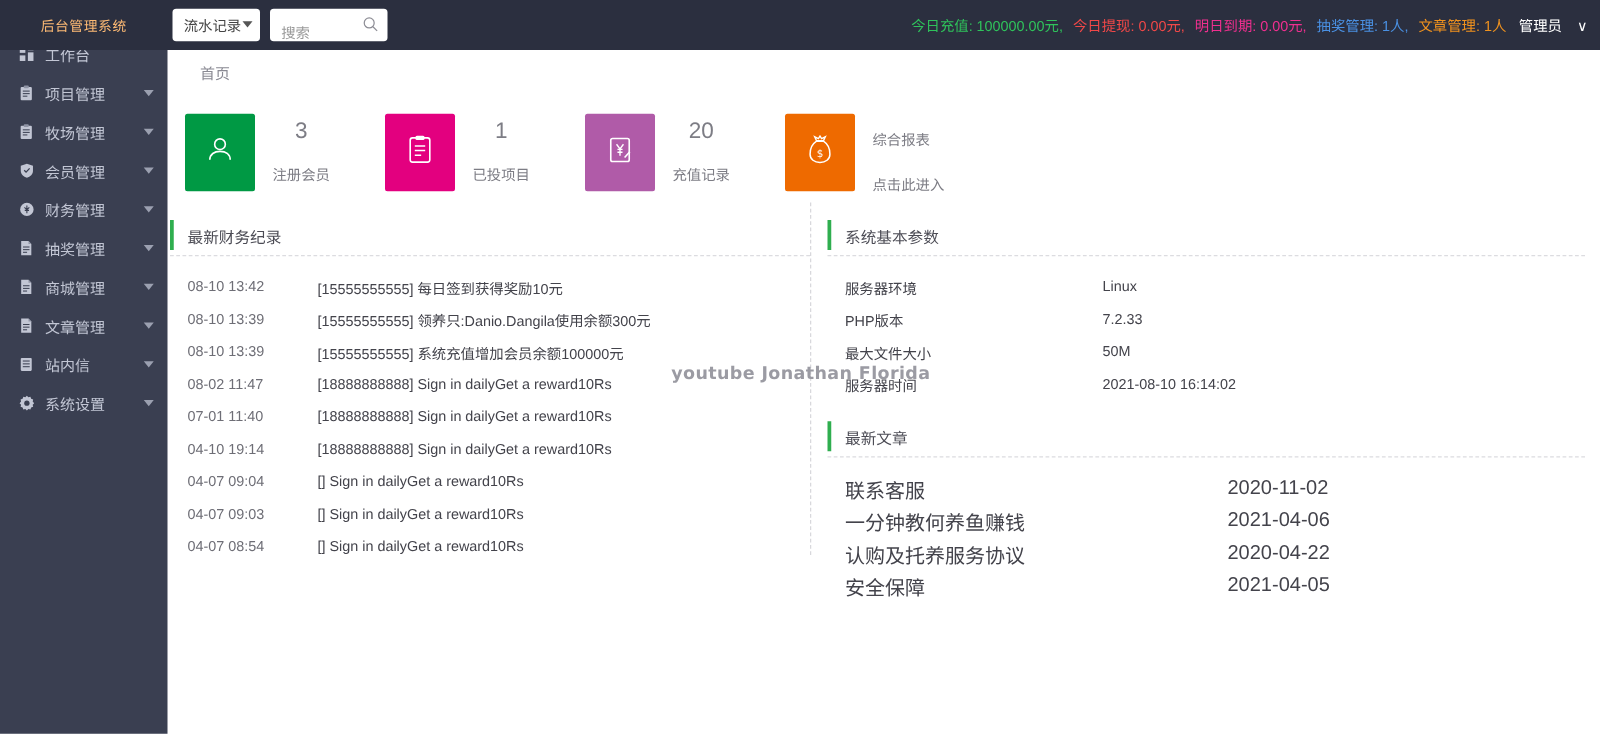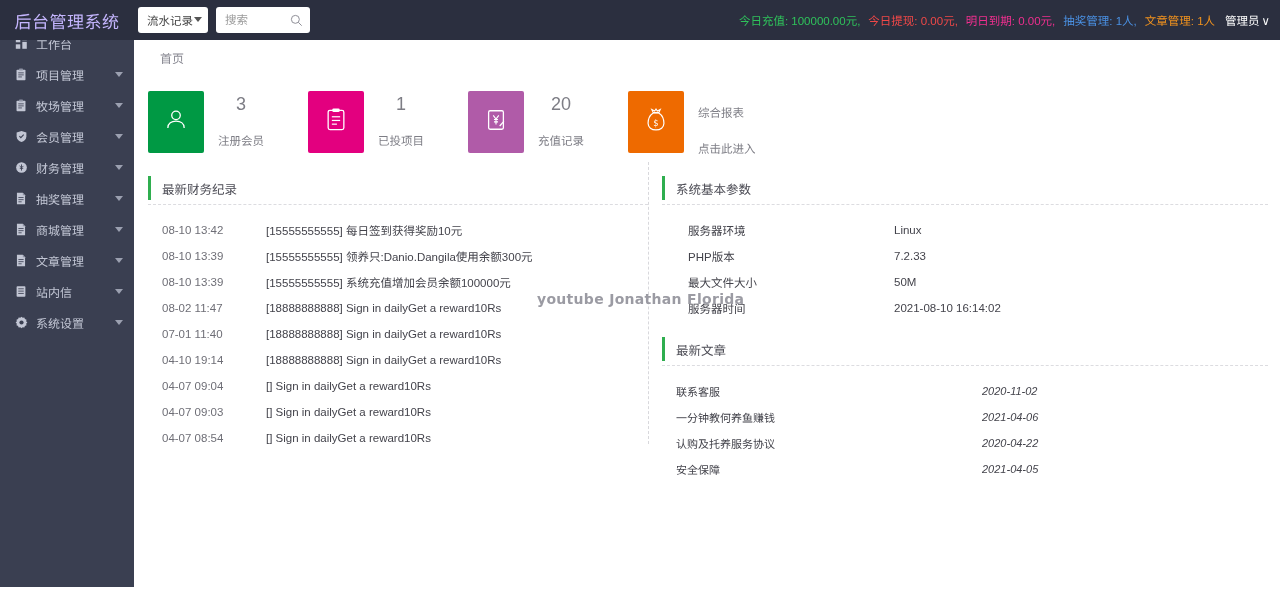--- a/index.html
+++ b/index.html
@@ -14,56 +14,56 @@
   .app { position: relative; width: 1280px; height: 603px; }
 
   
   .topbar {
     position: absolute; top: 0; left: 0; width: 1280px; height: 40px;
     background: #2b2f3f; display: flex; align-items: center;
     z-index: 30;
   }
   .brand {
     width: 134px; height: 40px; display: flex; align-items: center;
-    justify-content: center; color: #c4b5fd; font-size: 17px;
+    justify-content: center; color: #fdba74; font-size: 11px;
     letter-spacing: .5px; flex: 0 0 auto;
   }
   .hdr-tools { display: flex; align-items: center; gap: 8px; margin-left: 4px; }
   .sel-wrap {
     position: relative; background: #fff; border-radius: 3px;
     height: 26px; width: 70px; display: flex; align-items: center;
     padding: 0 18px 0 9px; cursor: pointer;
   }
   .sel-wrap span { font-size: 11.5px; color: #444; white-space: nowrap; }
   .sel-caret {
     position: absolute; right: 6px; top: 50%; transform: translateY(-60%);
     width: 0; height: 0; border-left: 4px solid transparent;
     border-right: 4px solid transparent; border-top: 5px solid #555;
   }
   .search-wrap {
     position: relative; background: #fff; border-radius: 3px;
-    height: 26px; width: 94px; display: flex; align-items: center;
+    height: 26px; width: 94px; display: flex; align-items: flex-end;
     padding: 0 22px 0 9px;
   }
   .search-wrap input {
     border: 0; outline: 0; font-size: 11.5px; width: 100%;
     color: #444; background: transparent;
     font-family: "Liberation Sans", sans-serif;
   }
   .search-wrap input::placeholder { color: #9a9a9a; }
   .search-ico { position: absolute; right: 7px; top: 6px; }
 
   .hdr-stats {
     margin-left: auto; display: flex; align-items: center;
     gap: 8px; padding-right: 10px; font-size: 11.5px; white-space: nowrap;
   }
   .hdr-stats .st { display: inline-block; }
   .admin-menu {
     color: #ffffff; font-size: 11.5px; cursor: pointer;
-    display: inline-flex; align-items: flex-end; gap: 2px; margin-left: 2px;
+    display: inline-flex; align-items: flex-end; gap: 12px; margin-left: 2px;
   }
 
   
   .sidebar {
     position: absolute; top: 24px; left: 0; width: 134px; height: 563px;
     background: #3a3f51; padding-top: 4px; z-index: 20;
   }
   .nav-item {
     height: 30px; display: flex; align-items: center;
     padding: 0 11px 0 14px; color: #c2c6d4; font-size: 12px;
@@ -100,21 +100,21 @@
   }
   .card-txt { margin-left: 14px; text-align: center; }
   .card-num {
     font-size: 18px; color: #7d7d85; line-height: 20px; font-weight: 400;
   }
   .card-lbl { font-size: 11.5px; color: #7d7d85; line-height: 18px; margin-top: 18px; }
   .card-lbl.two { text-align: left; }
 
   
   .panels { display: flex; padding: 16px 0 0 0; position: relative; }
-  .panel-left { width: 514px; padding-left: 14px; }
+  .panel-left { width: 514px; padding-left: 2px; }
   .panel-right { width: 620px; padding-left: 14px; position: relative; }
   .vdiv {
     position: absolute; left: 514px; top: 4px;
     width: 0; height: 282px;
     border-left: 1px dashed #d8d8dc;
   }
 
   .sec-head {
     display: flex; align-items: center; height: 28px;
     position: relative; padding-left: 14px;
@@ -130,29 +130,29 @@
     display: flex; align-items: center; height: 26px;
     font-size: 11.5px; padding-left: 14px; gap: 30px;
   }
   .rec-time { width: 74px; color: #6e6e76; flex: 0 0 74px; }
   .rec-body { color: #43434b; white-space: nowrap; }
 
   .kv-row {
     display: flex; align-items: center; height: 26px;
     font-size: 11.5px; padding-left: 14px;
   }
-  .kv-k { width: 206px; color: #43434b; flex: 0 0 206px; margin-left: 12px; }
+  .kv-k { width: 206px; color: #43434b; flex: 0 0 206px; }
   .kv-v { color: #43434b; }
 
   .art-row {
     display: flex; align-items: center; height: 26px;
-    font-size: 11px; padding-left: 14px; cursor: pointer;
+    font-size: 16px; padding-left: 14px; cursor: pointer;
   }
   .art-t { width: 306px; color: #43434b; flex: 0 0 306px; }
-  .art-d { color: #43434b; font-style: italic; }
+  .art-d { color: #43434b; }
 
   .spacer { height: 12px; }
 
   
   .watermark {
     position: absolute; left: 537px; top: 291px;
     font-size: 14px; font-weight: bold; color: #9b9ba3;
     letter-spacing: .3px; pointer-events: none; z-index: 25;
     font-family: "DejaVu Sans", sans-serif; white-space: nowrap;
   }

